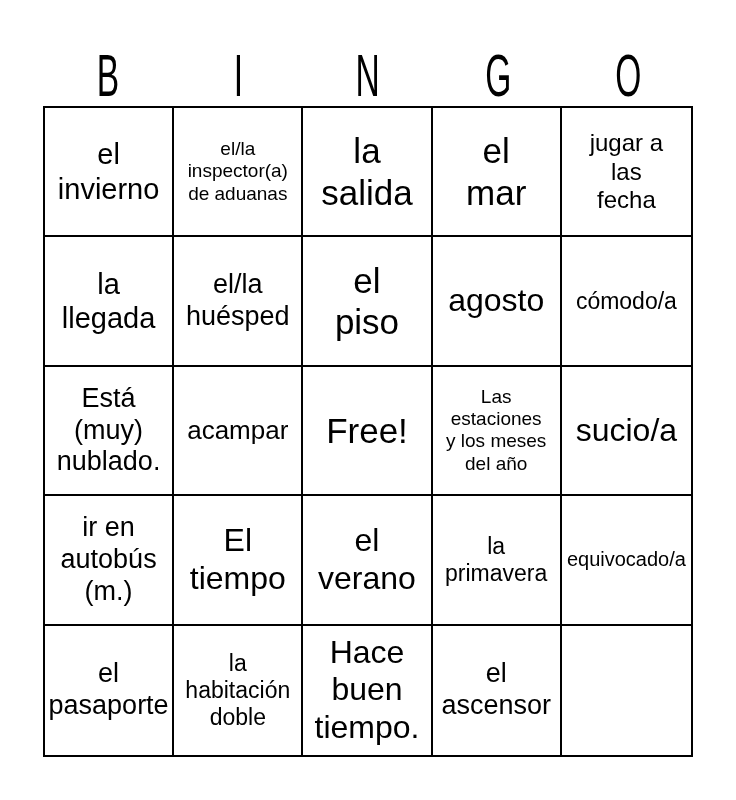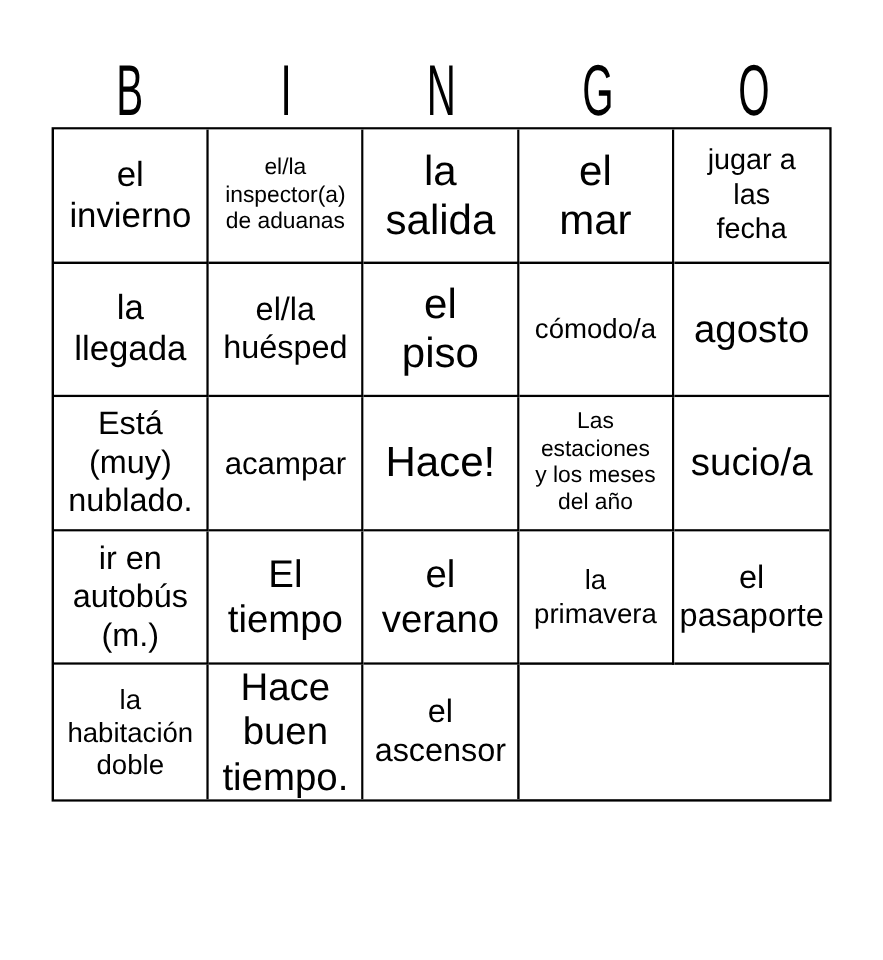--- a/index.html
+++ b/index.html
@@ -39,21 +39,21 @@
     transform: scaleX(0.56);
     transform-origin: 50% 100%;
   }
 
   
   .grid {
     position: absolute;
     left: 43px;
     top: 106px;
     width: 650px;
-    height: 562px;
+    height: 651px;
     display: grid;
     grid-template-columns: repeat(5, 1fr);
     grid-template-rows: repeat(5, 1fr);
     border: 2px solid #000000;
     background: #ffffff;
   }
   .cell {
     border-right: 2px solid #000000;
     border-bottom: 2px solid #000000;
     display: flex;
@@ -119,44 +119,45 @@
     <div class="cell fs24">jugar a
 las
 fecha</div>
 
     <div class="cell fs29">la
 llegada</div>
     <div class="cell fs27">el/la
 huésped</div>
     <div class="cell fs35">el
 piso</div>
+    <div class="cell fs32">agosto</div>
     <div class="cell fs23">cómodo/a</div>
-    <div class="cell fs32">agosto</div>
 
     <div class="cell fs27">Está
 (muy)
 nublado.</div>
     <div class="cell fs26">acampar</div>
-    <div class="cell fs35">Hace!</div>
+    <div class="cell fs35">Free!</div>
     <div class="cell fs19">Las
 estaciones
 y los meses
 del año</div>
     <div class="cell fs32">sucio/a</div>
 
     <div class="cell fs27">ir en
 autobús
 (m.)</div>
     <div class="cell fs32">El
 tiempo</div>
     <div class="cell fs32">el
 verano</div>
     <div class="cell fs23">la
 primavera</div>
 
+    <div class="cell fs20">equivocado/a</div>
     <div class="cell fs27">el
 pasaporte</div>
     <div class="cell fs23">la
 habitación
 doble</div>
     <div class="cell fs32">Hace
 buen
 tiempo.</div>
     <div class="cell fs27">el
 ascensor</div>

